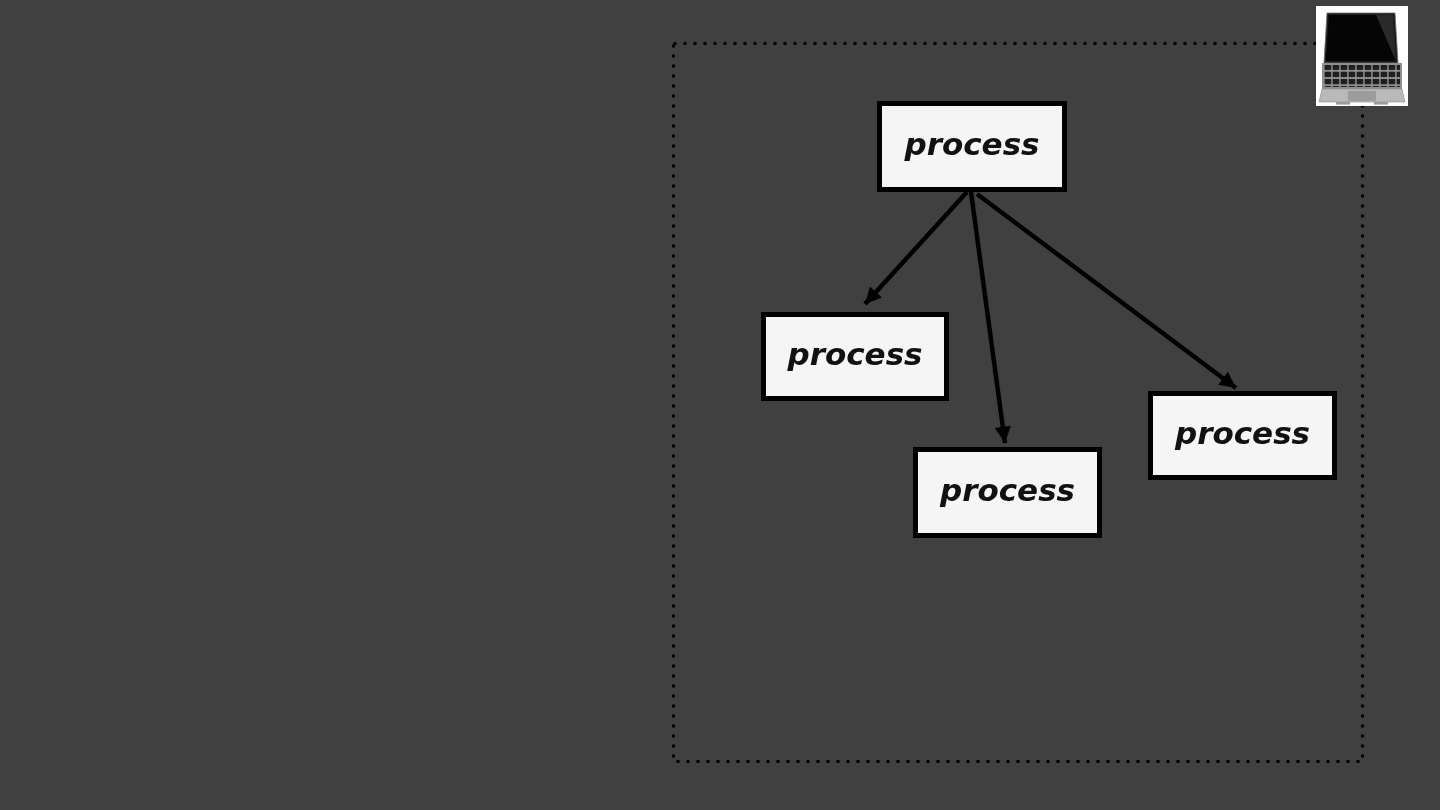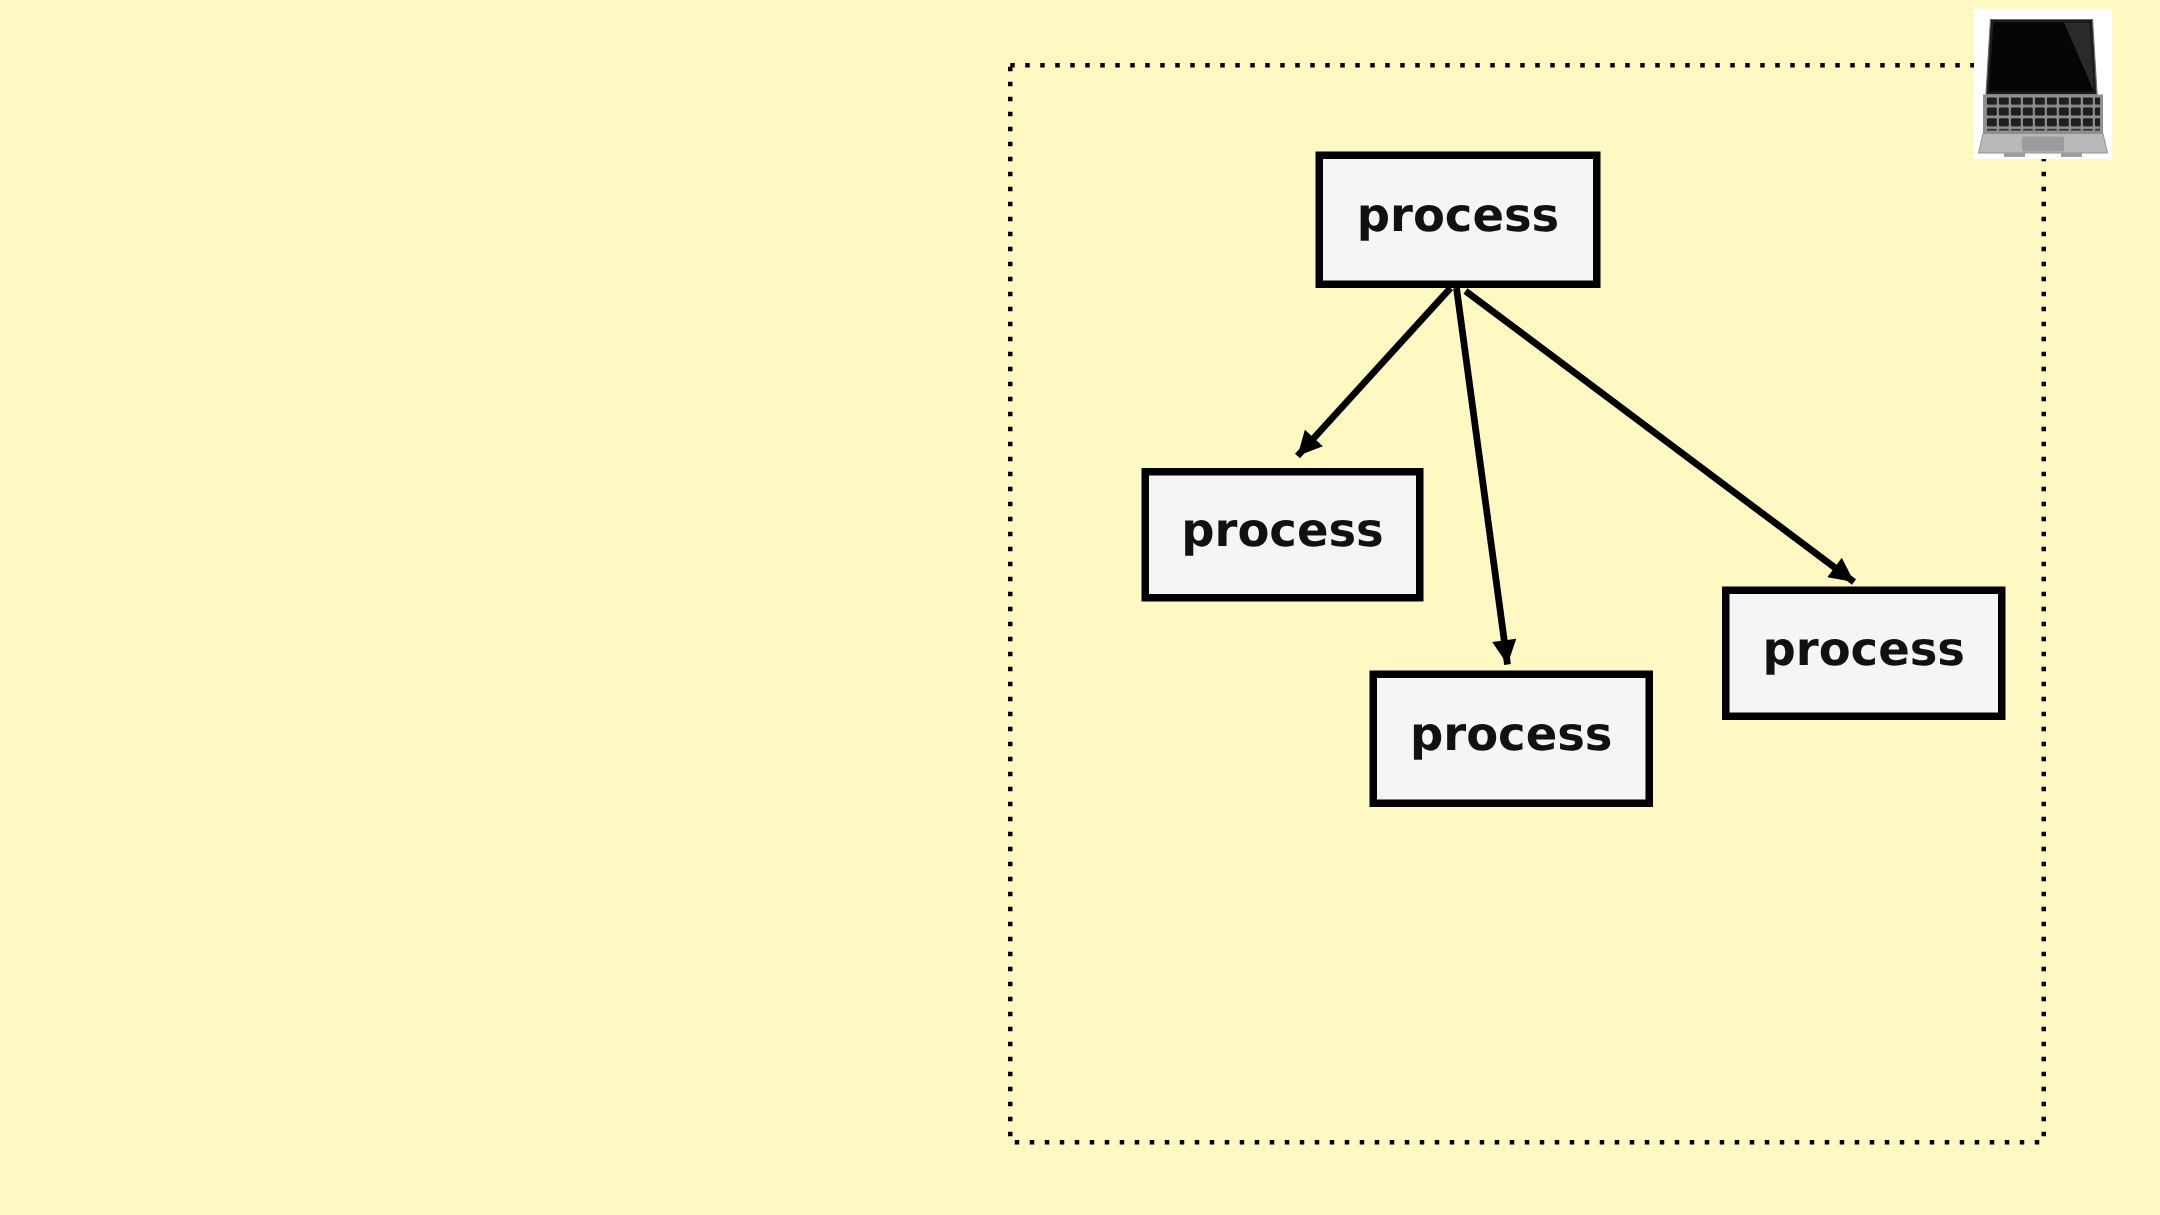--- a/index.html
+++ b/index.html
@@ -8,21 +8,22 @@
     background: #ffffff;
     width: 1440px;
     height: 810px;
     overflow: hidden;
     font-family: "DejaVu Sans", sans-serif;
   }
   #canvas {
     position: relative;
     width: 1440px;
     height: 810px;
-    background: #fef9c3;
+    background: #404040;
+    font-style: italic;
   }
   #overlay-svg {
     position: absolute;
     left: 0; top: 0;
     width: 1440px;
     height: 810px;
   }
   .node {
     position: absolute;
     box-sizing: border-box;

